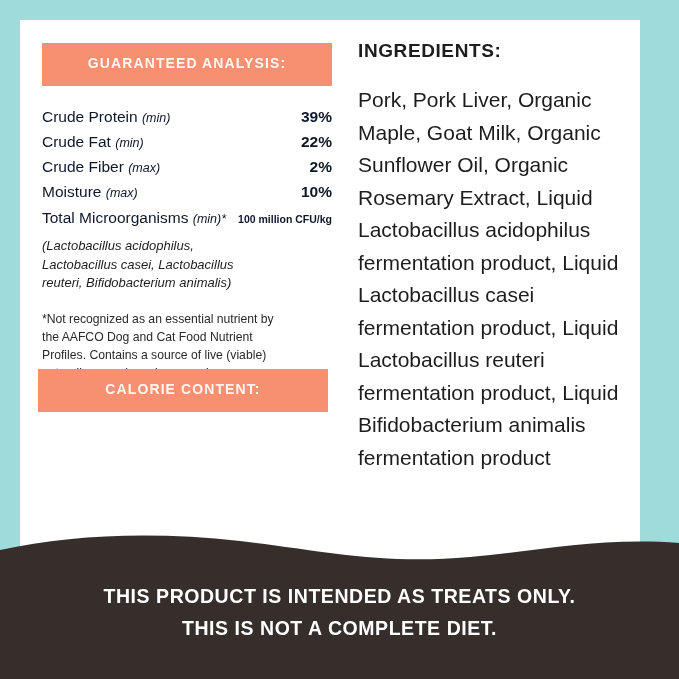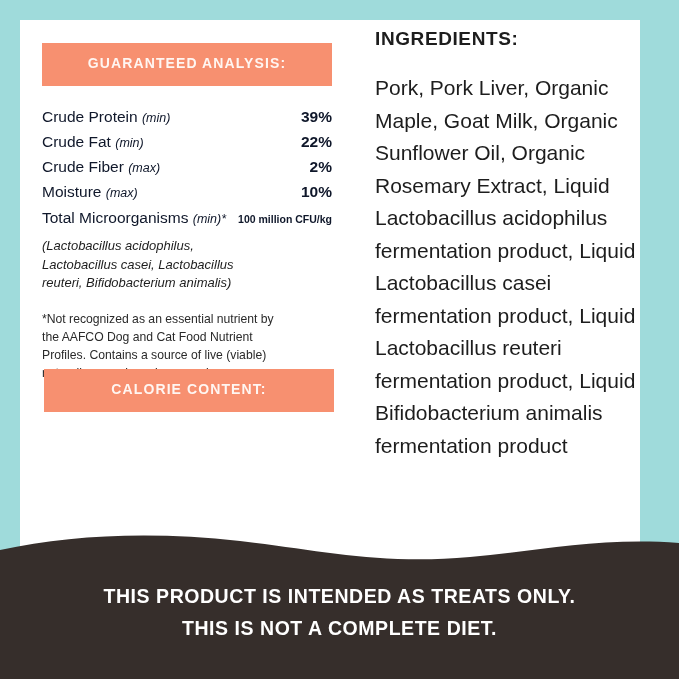--- a/index.html
+++ b/index.html
@@ -89,21 +89,21 @@
   .footnote {
     margin-top: 18px;
     font-size: 12.2px;
     line-height: 1.47;
     color: #2a2a2a;
     width: 248px;
   }
 
   .calorie-bar-wrap {
     position: absolute;
-    left: 44px;
+    left: 38px;
     top: 369px;
     width: 290px;
   }
   .calorie-body {
     margin-top: 16px;
     text-align: center;
     color: #1d1d1d;
   }
   .calorie-line {
     font-size: 17px;
@@ -113,23 +113,22 @@
     margin-top: 13px;
     font-size: 25px;
     font-weight: bold;
     letter-spacing: 0.2px;
   }
 
   
   .right-col {
     position: absolute;
     left: 358px;
-    top: 28px;
+    top: 40px;
     width: 285px;
-    margin-left: 17px;
   }
   .ingredients-heading {
     font-size: 19px;
     font-weight: bold;
     letter-spacing: 0.6px;
     color: #1d1d1d;
   }
   .ingredients-body {
     margin-top: 22px;
     font-size: 21px;

